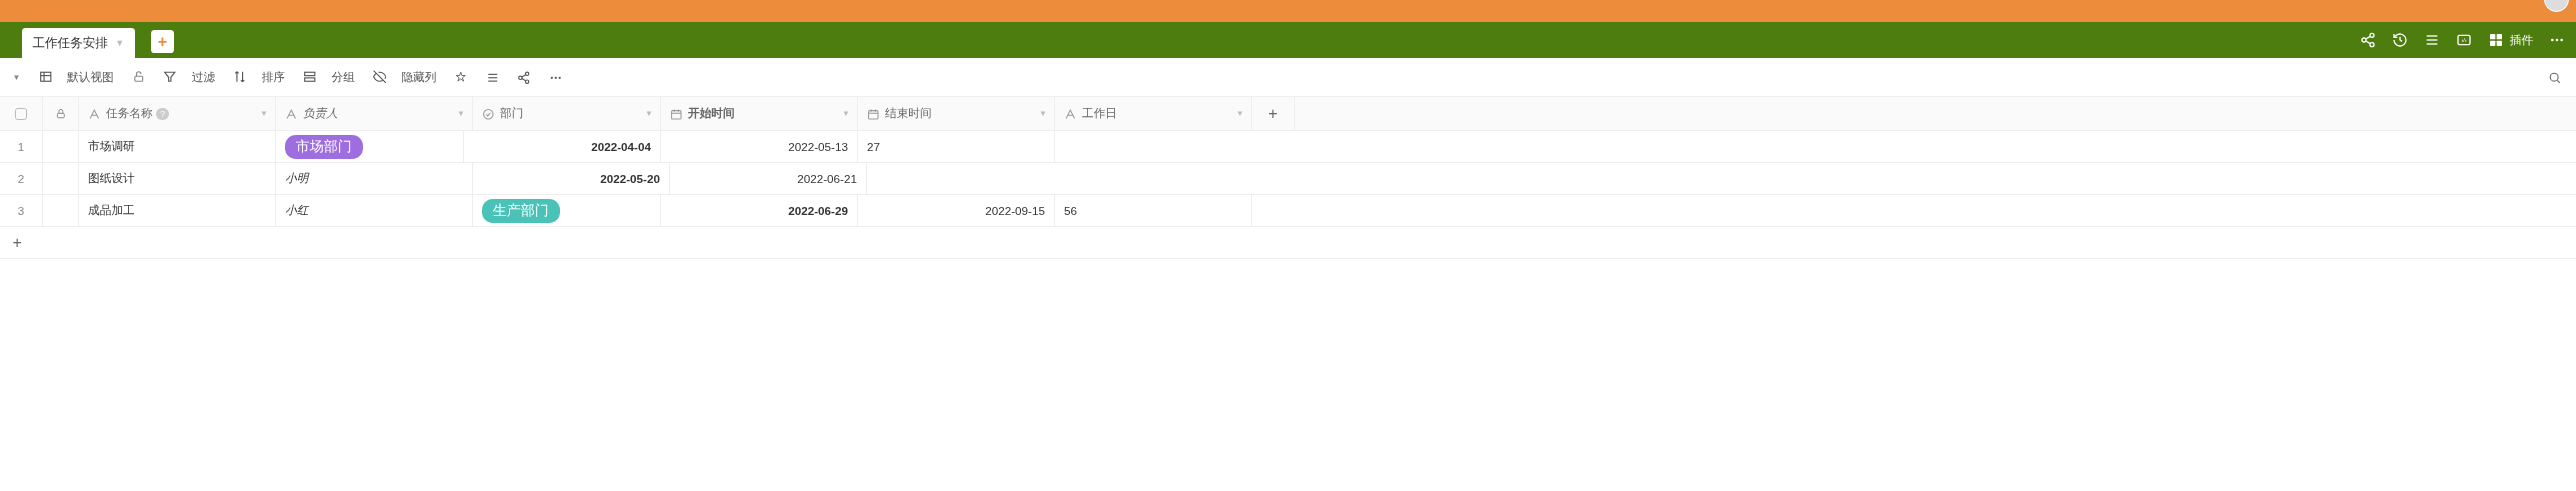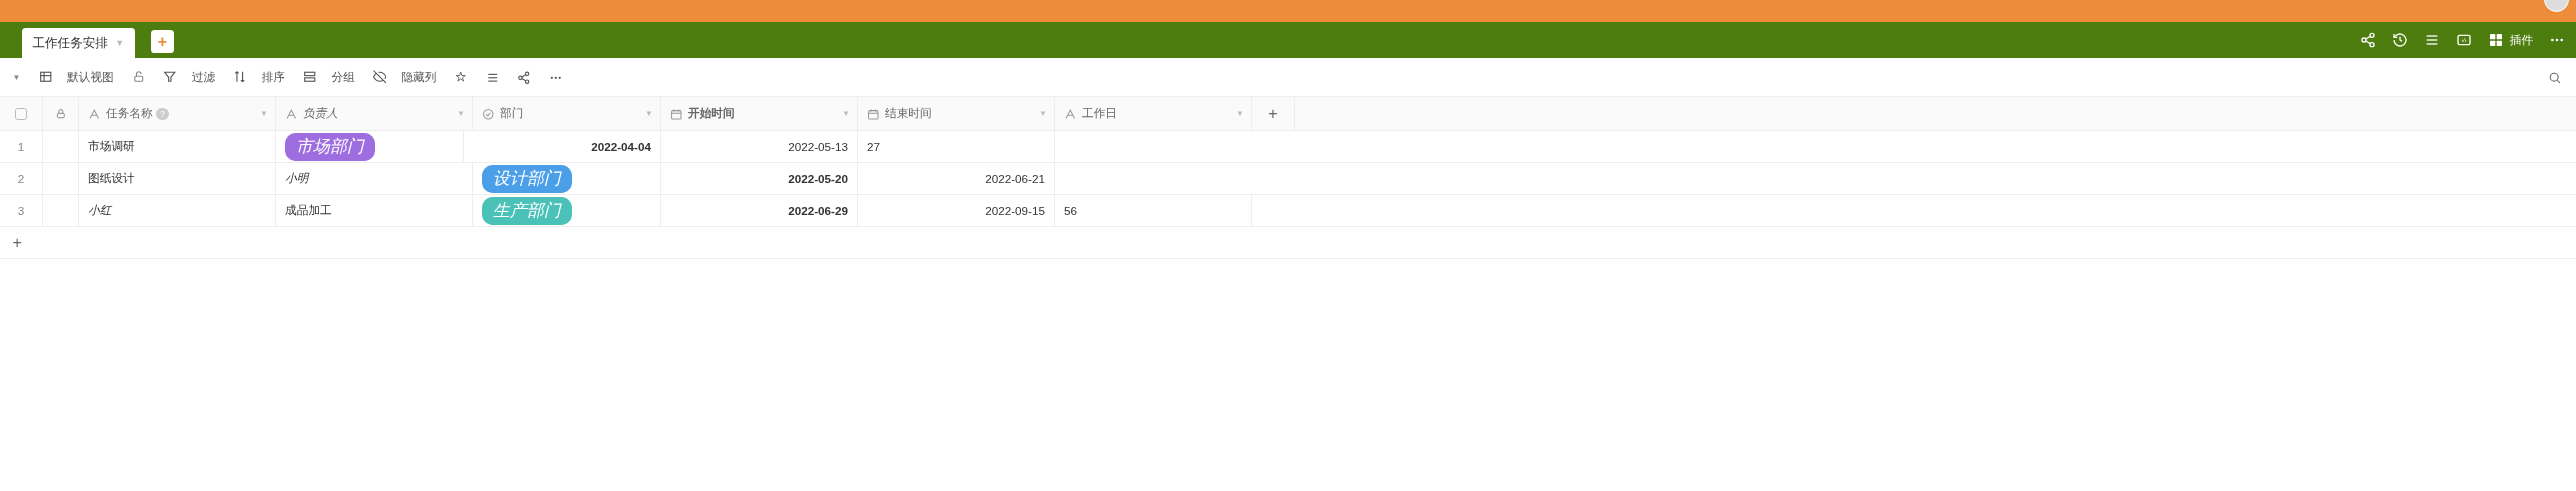--- a/index.html
+++ b/index.html
@@ -37,21 +37,21 @@
   .col-start { width: 197px; justify-content: flex-end; font-weight: bold; }
   .col-end { width: 197px; justify-content: flex-end; }
   .col-days { width: 197px; }
   .col-add { width: 43px; justify-content: center; font-size: 16px; color: #666; cursor:pointer; }
   .grid-header .col-start, .grid-header .col-end { justify-content: flex-start; }
   .hdr-caret { position: absolute; right: 7.2px; font-size: 8px; color: #bbb; }
   .hdr-ico { margin-right: 5.4px; color: #999; display:inline-flex; }
   .hdr-ico svg { width:12.6px; height:12.6px; }
   .q-ico { width:12.6px;height:12.6px;border-radius:50%;background:#ccc;color:#fff;font-size:9px;display:inline-flex;align-items:center;justify-content:center;margin-left:3.6px; }
 
-  .tag { display:inline-block; padding: 2.7px 10.8px; border-radius: 10.8px; color:#fff; font-size:17px;font-style:italic; }
+  .tag { display:inline-block; padding: 2.7px 10.8px; border-radius: 10.8px; color:#fff; font-size:14px; }
   .tag-purple { background:#9e6de0; }
   .tag-blue { background:#4a9fe8; }
   .tag-teal { background:#4ac2b8; }
 
   .add-row { height:32px; display:flex; align-items:center; padding-left:12.6px; font-size:16px; color:#666; border-bottom:0.9px solid #eee; cursor:pointer; }
   .checkbox { width:12.6px; height:12.6px; border:1.3px solid #bbb; border-radius:2.7px; }
 </style>
 </head>
 <body>
 
@@ -276,31 +276,28 @@
         </div>
         <div class="cell col-start">2022-04-04</div>
         <div class="cell col-end">2022-05-13</div>
         <div class="cell col-days">27</div>
       </div>
       <div class="grid-row">
         <div class="cell col-rownum">2</div>
         <div class="cell col-lock"></div>
         <div class="cell col-task">图纸设计</div>
         <div class="cell col-owner">小明</div>
-        <div class="cell col-dept">
-          <span class="tag tag-blue">设计部门</span>
-        </div>
         <div class="cell col-start">2022-05-20</div>
         <div class="cell col-end">2022-06-21</div>
       </div>
       <div class="grid-row">
         <div class="cell col-rownum">3</div>
         <div class="cell col-lock"></div>
+        <div class="cell col-task">成品加工</div>
         <div class="cell col-owner">小红</div>
-        <div class="cell col-task">成品加工</div>
         <div class="cell col-dept">
           <span class="tag tag-teal">生产部门</span>
         </div>
         <div class="cell col-start">2022-06-29</div>
         <div class="cell col-end">2022-09-15</div>
         <div class="cell col-days">56</div>
       </div>
     </div>
 
   <div class="add-row">+</div>

